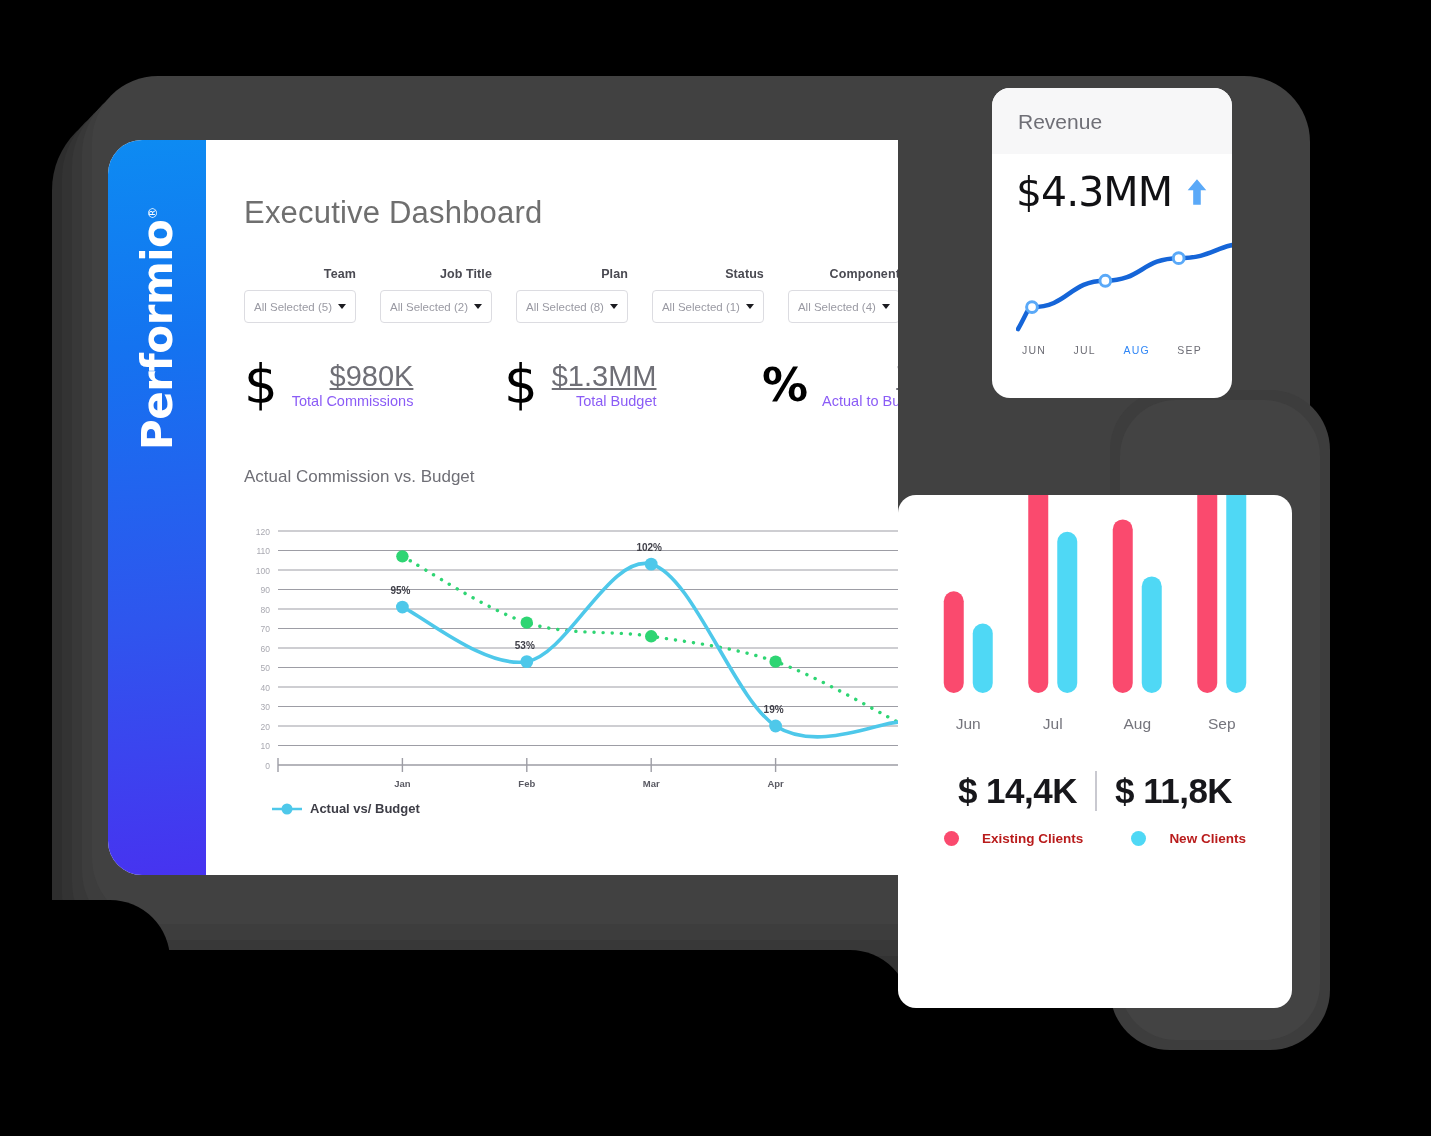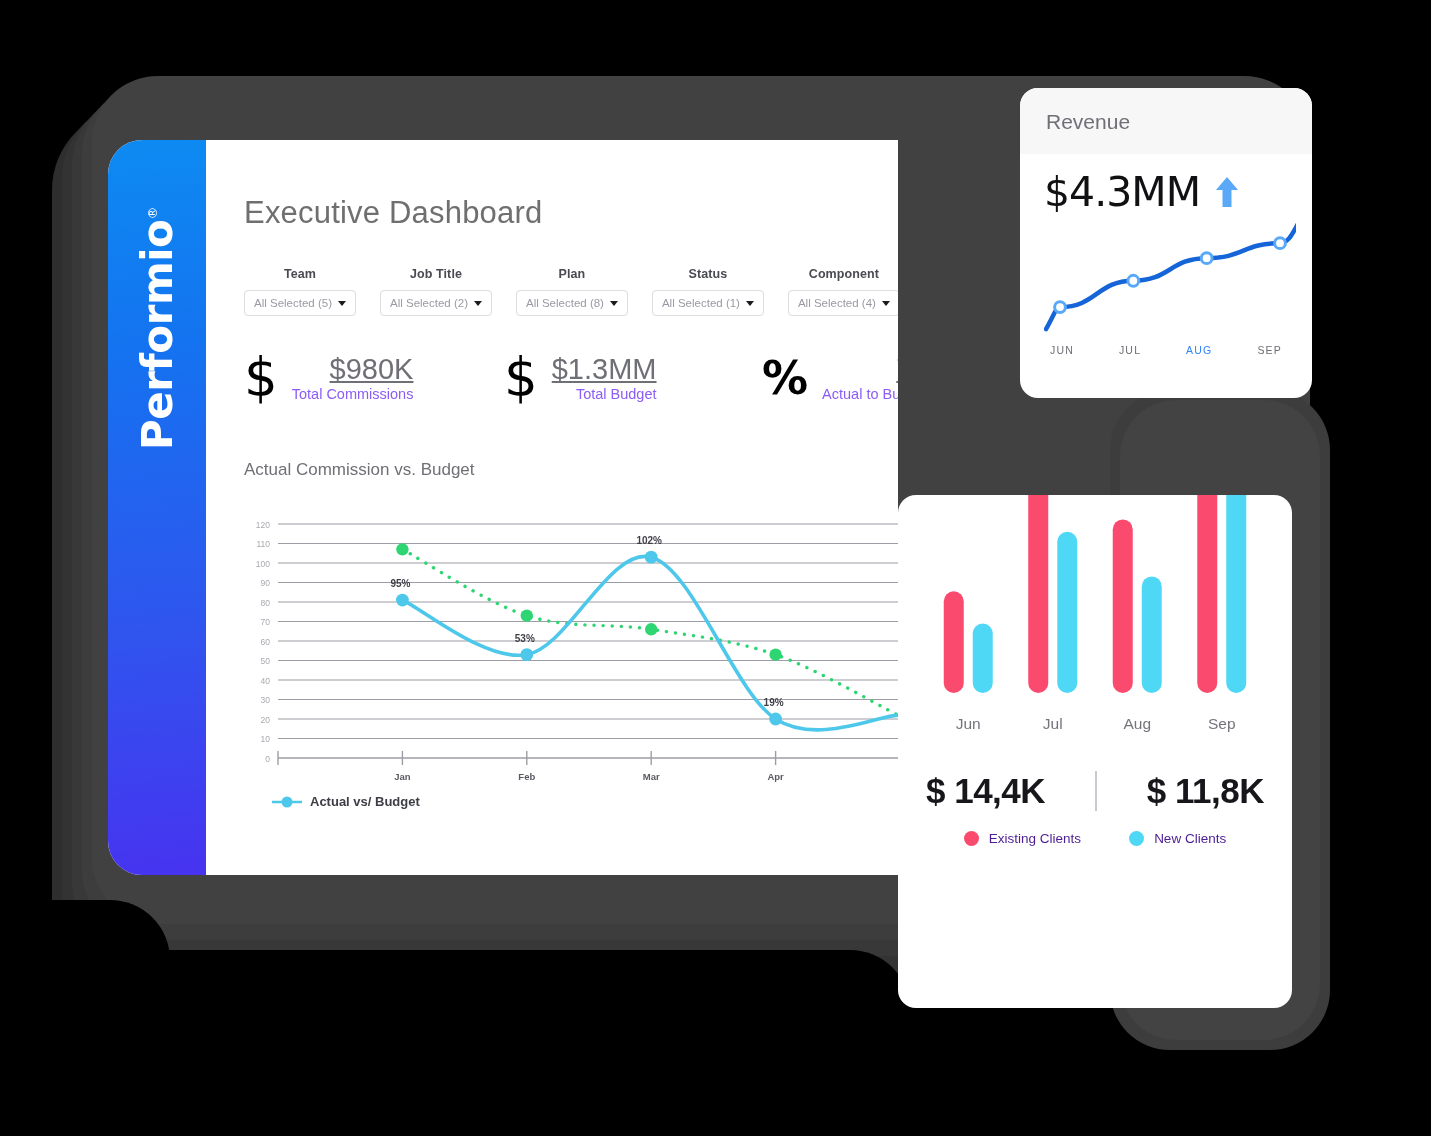--- a/index.html
+++ b/index.html
@@ -95,36 +95,36 @@
 
   
   #filter-bar {
     display: flex;
     gap: 24px;
     margin-bottom: 34px;
   }
   .filter {
     display: flex;
     flex-direction: column;
-    align-items: center;
+    align-items: flex-end;
     flex: 0 0 auto;
   }
   .filter-label {
     font-size: 12.5px;
     font-weight: bold;
     color: #4a4a52;
     margin-bottom: 9px;
     letter-spacing: 0.1px;
     white-space: nowrap;
   }
   .filter-select {
     border: 1px solid #dcdce1;
     border-radius: 4px;
     background: #ffffff;
-    height: 26px;
+    height: 33px;
     padding: 0 9px;
     display: flex;
     align-items: center;
     gap: 6px;
     font-size: 11.5px;
     color: #9a9aa3;
     white-space: nowrap;
   }
   .caret {
     width: 0; height: 0;
@@ -214,21 +214,21 @@
   }
   .card-header {
     background: #f7f7f8;
     padding: 22px 26px 20px 26px;
     font-size: 21px;
     color: #6f6f76;
     font-weight: 400;
   }
 
   
-  #revenue-card { left: 1020px; top: 88px; width: 292px; height: 310px; }
+  #revenue-card { left: 992px; top: 88px; width: 240px; height: 310px; }
   #revenue-body { padding: 14px 24px 0 24px; position: relative; }
   #revenue-topline {
     display: flex;
     align-items: center;
     gap: 14px;
   }
   #revenue-value {
     font-size: 41px;
     color: #111114;
     font-weight: 400;
@@ -258,21 +258,21 @@
   }
   .quota-month {
     flex: 1 1 0;
     text-align: center;
     font-size: 15.5px;
     color: #74747c;
   }
   #quota-totals {
     display: flex;
     align-items: center;
-    justify-content: space-between;
+    justify-content: center;
     gap: 18px;
     margin-top: 38px;
   }
   .quota-total {
     font-size: 35px;
     font-weight: bold;
     color: #17171b;
     letter-spacing: -0.5px;
     white-space: nowrap;
   }
@@ -283,24 +283,24 @@
   }
   #quota-legend {
     display: flex;
     justify-content: center;
     gap: 48px;
     margin-top: 20px;
   }
   .q-legend-item {
     display: flex;
     align-items: center;
-    gap: 10px;
+    gap: 23px;
     font-size: 13.5px;
-    font-weight: normal;
-    color: #4c1d95;
+    font-weight: bold;
+    color: #b91c1c;
     white-space: nowrap;
   }
   .q-dot { width: 15px; height: 15px; border-radius: 50%; }
 </style>
 </head>
 <body>
 
 <div id="stage">
 
   <div class="backdrop-layer" style="left:52px; top:108px; width:1242px; height:880px; background:#2e2e2e; border-radius:82px;"></div>

